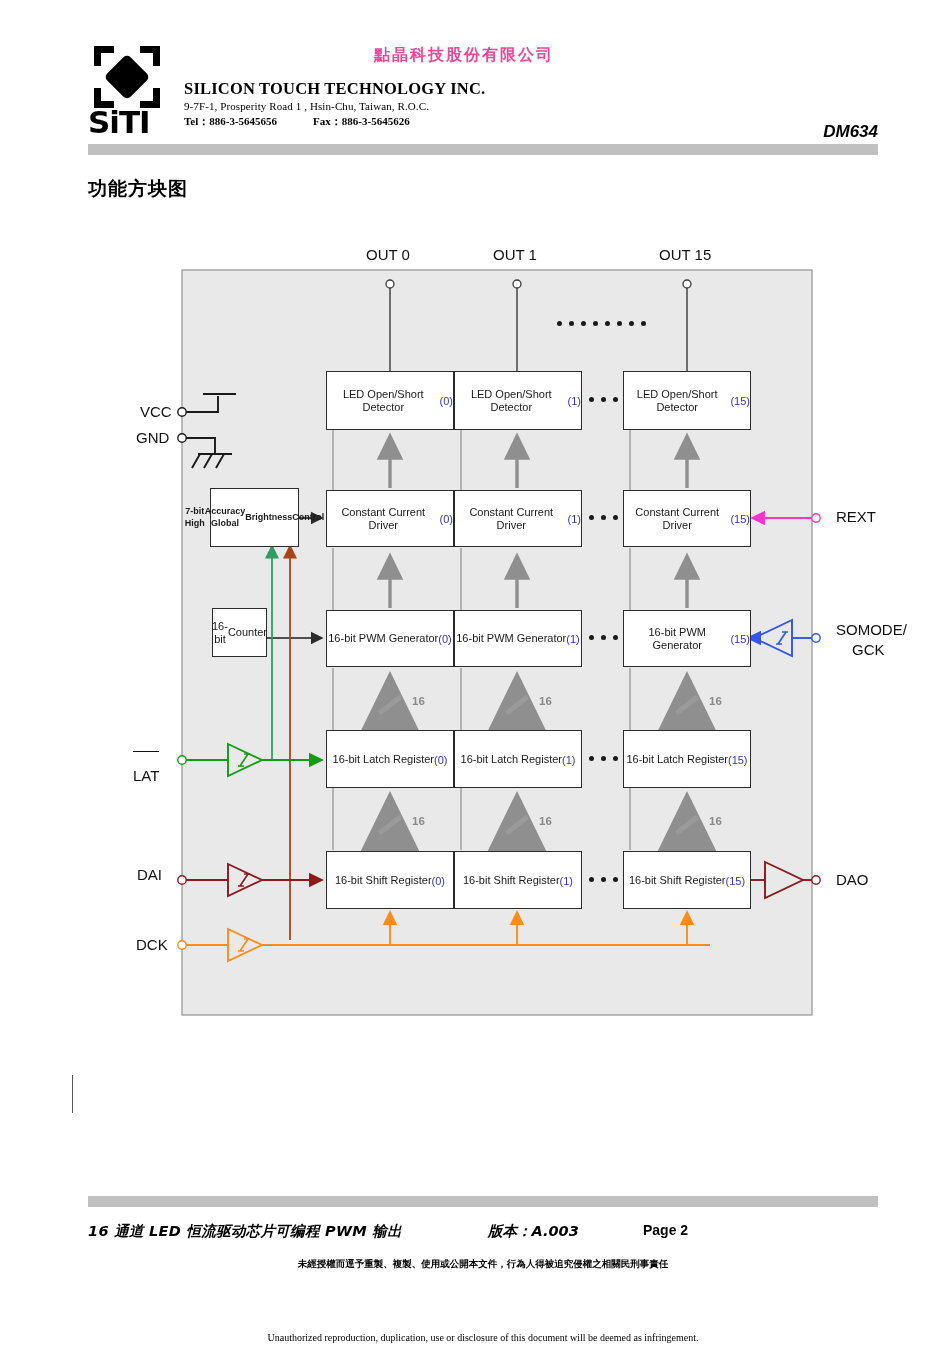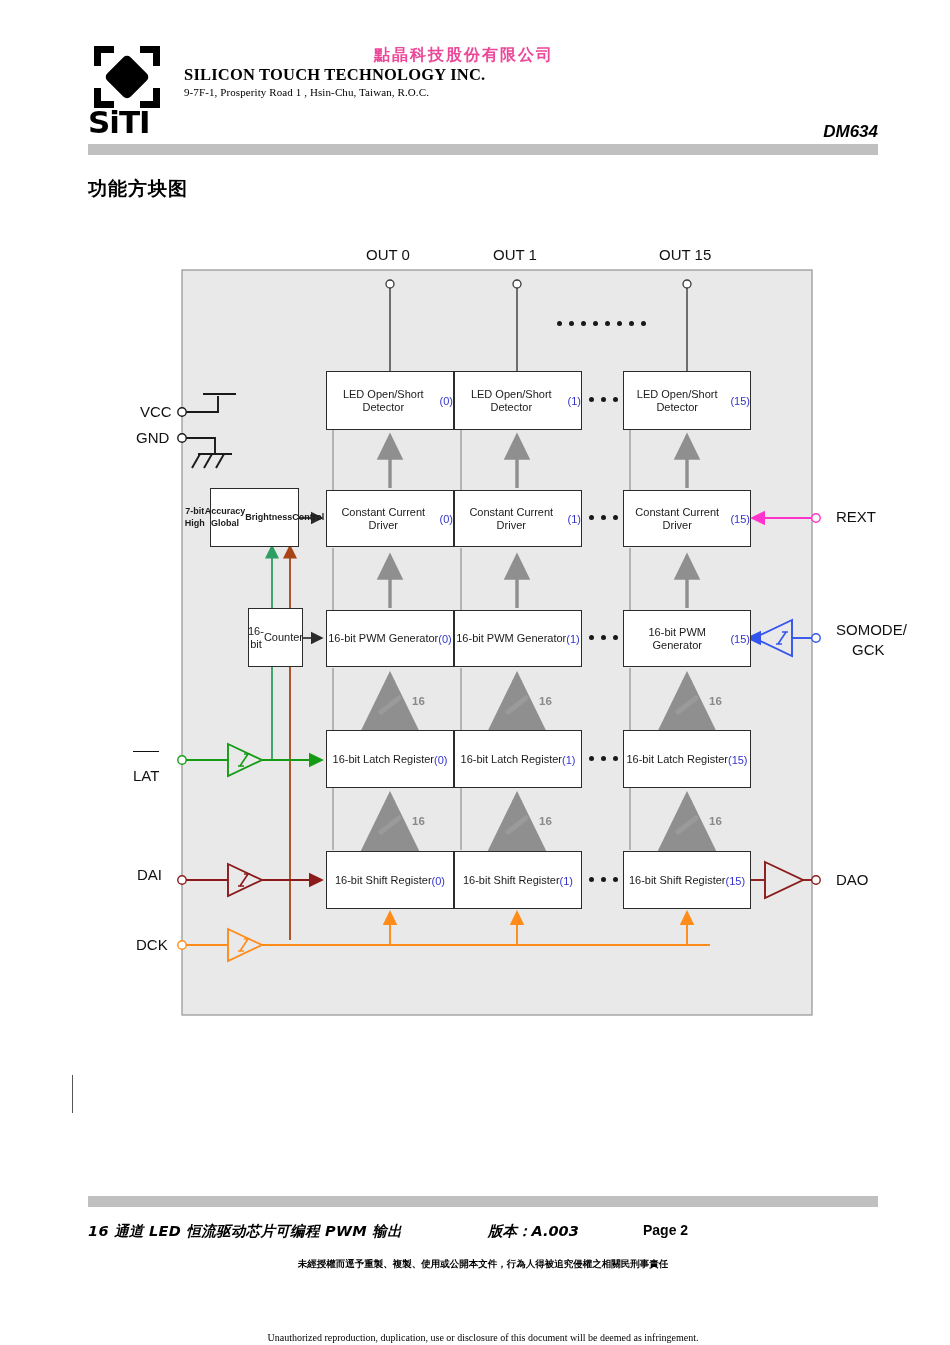--- a/index.html
+++ b/index.html
@@ -27,21 +27,21 @@
     background:#000;transform:translate(-50%,-50%) rotate(45deg);
     border-radius:5px;}
   .logo-word{position:absolute;left:0;top:58px;width:82px;
     font-family:"DejaVu Sans",sans-serif;font-weight:bold;font-size:31px;
     letter-spacing:-1px;color:#000;line-height:36px;}
 
   .hdr-txt{position:absolute;left:96px;top:0px;width:560px;}
   .h-cn{font-family:"DejaVu Sans",sans-serif;font-size:16px;font-weight:bold;
     letter-spacing:2px;color:#ec4899;line-height:21px;text-align:center;}
   .h-en{font-family:"Liberation Serif",serif;font-size:16.5px;font-weight:bold;
-    color:#000;line-height:20px;margin-top:0;letter-spacing:.2px;}
+    color:#000;line-height:20px;margin-top:14px;letter-spacing:.2px;}
   .h-ad1{font-family:"DejaVu Sans",sans-serif;font-size:10.5px;color:#000;
     line-height:15px;margin-top:2px;letter-spacing:.6px;}
   .h-ad2{font-family:"Liberation Serif",serif;font-size:11px;color:#000;
     line-height:15px;letter-spacing:.1px;}
   .h-tel{font-family:"Liberation Serif",serif;font-size:11px;color:#000;
     line-height:15px;font-weight:bold;}
   .h-tel span.gap{display:inline-block;width:36px;}
 
   .partno{position:absolute;right:0;top:78px;
     font-family:"Liberation Sans",sans-serif;font-style:italic;
@@ -108,20 +108,23 @@
           <span class="brk b8"></span>
         <span class="logo-dia"></span>
       </div>
       <div class="logo-word">SiTI</div>
     </div>
 
     <div class="hdr-txt">
       <div class="h-cn">點晶科技股份有限公司</div>
       <div class="h-en">SILICON TOUCH TECHNOLOGY INC.</div>
       <div class="h-ad2">9-7F-1, Prosperity Road 1 , Hsin-Chu, Taiwan, R.O.C.</div>
+      <div class="h-tel">
+        <span>Tel：886-3-5645656</span><span class="gap"></span><span>Fax：886-3-5645626</span>
+      </div>
     </div>
 
     <div class="partno">DM634</div>
   </div>
   <div class="hdr-rule"></div>
 
   <div class="sect-title">功能方块图</div>
 
   <div class="diagram">
 
@@ -360,21 +363,21 @@
       <div class="t">Constant Current Driver</div>
       <div class="idx">(15)</div>
     </div>
     <div class="dots" style="left:589px;top:275px;">
         <i></i>
         <i></i>
         <i></i>
       </div>
     <div class="lbl" style="left:836px;top:268px;">REXT</div>
 
-    <div class="blk" style="left:212px;top:368px;width:55px;height:59px;margin-left:36px;">
+    <div class="blk" style="left:212px;top:368px;width:55px;height:49px;">
       <div class="t">16-bit</div>
       <div class="t">Counter</div>
     </div>
     <div class="blk" style="left:326px;top:370px;width:128px;height:57px;">
       <div class="t">16-bit  PWM Generator</div>
       <div class="idx">(0)</div>
     </div>
     <div class="blk" style="left:454px;top:370px;width:128px;height:57px;">
       <div class="t">16-bit  PWM Generator</div>
       <div class="idx">(1)</div>

